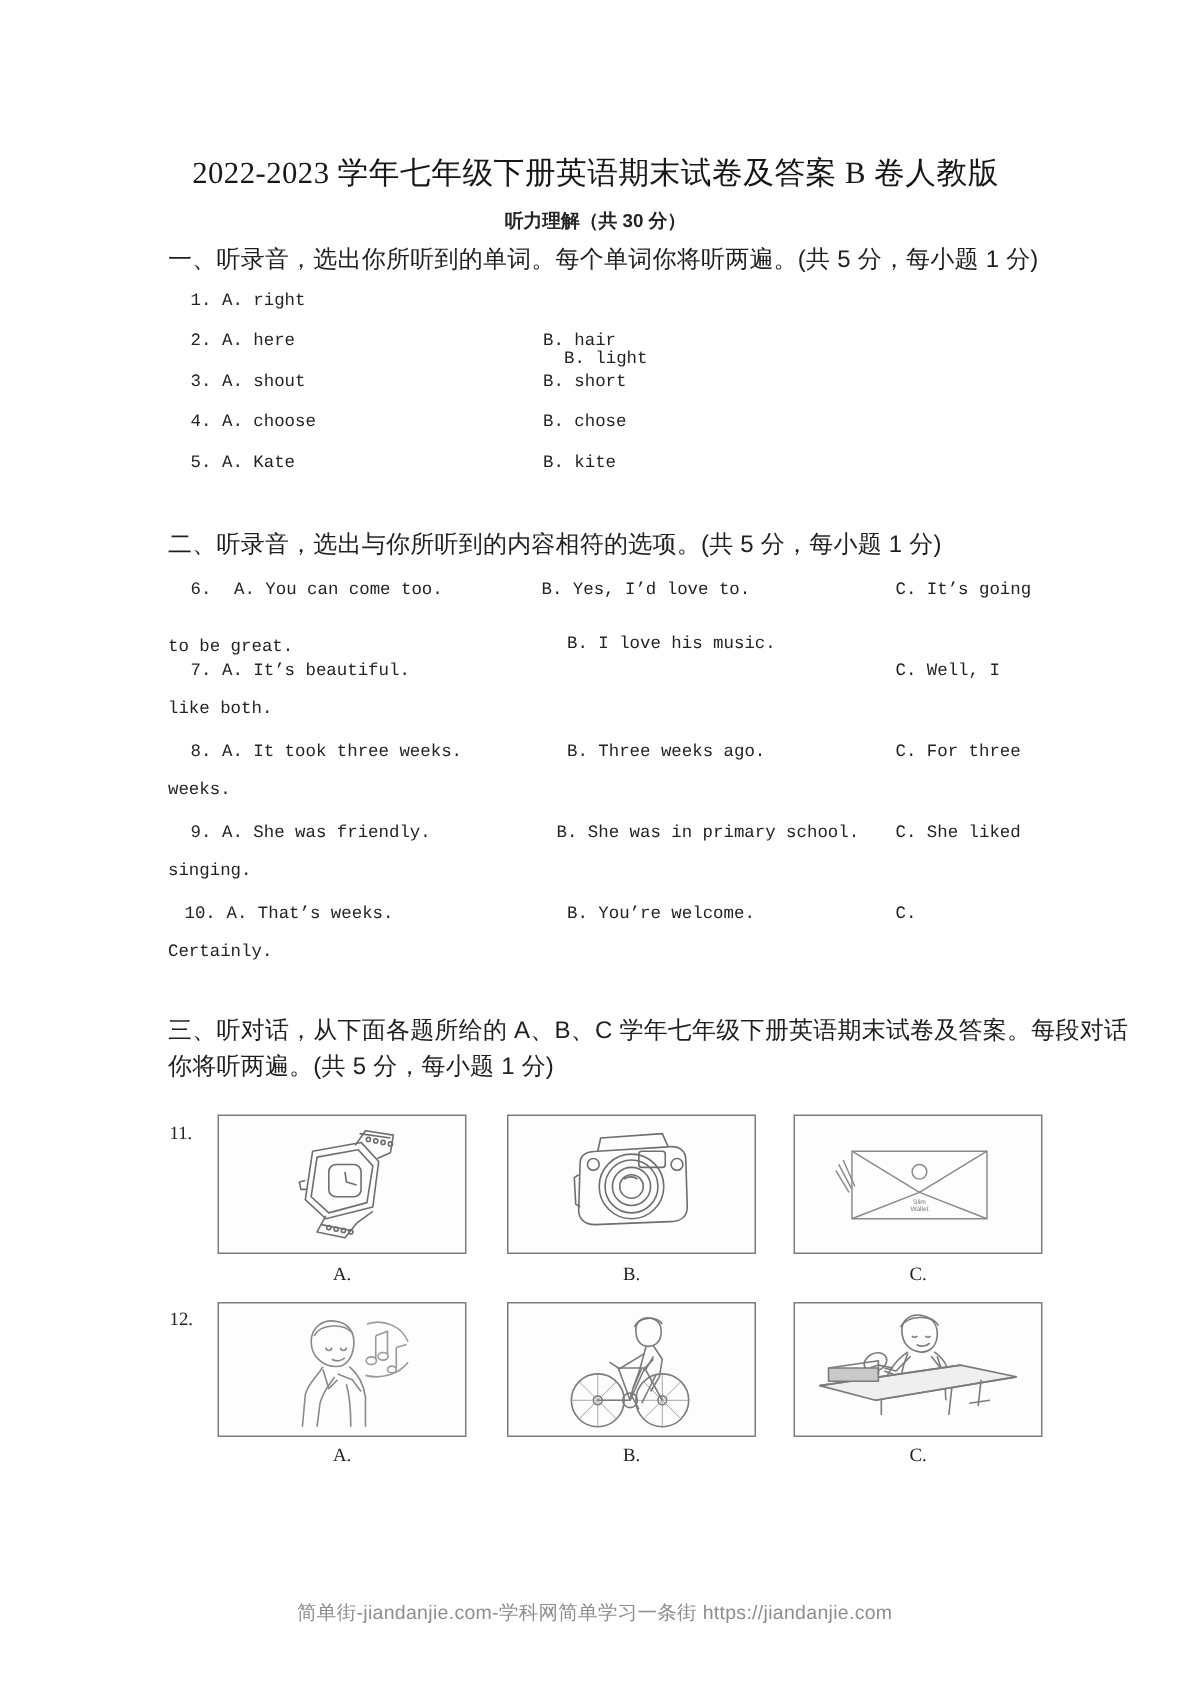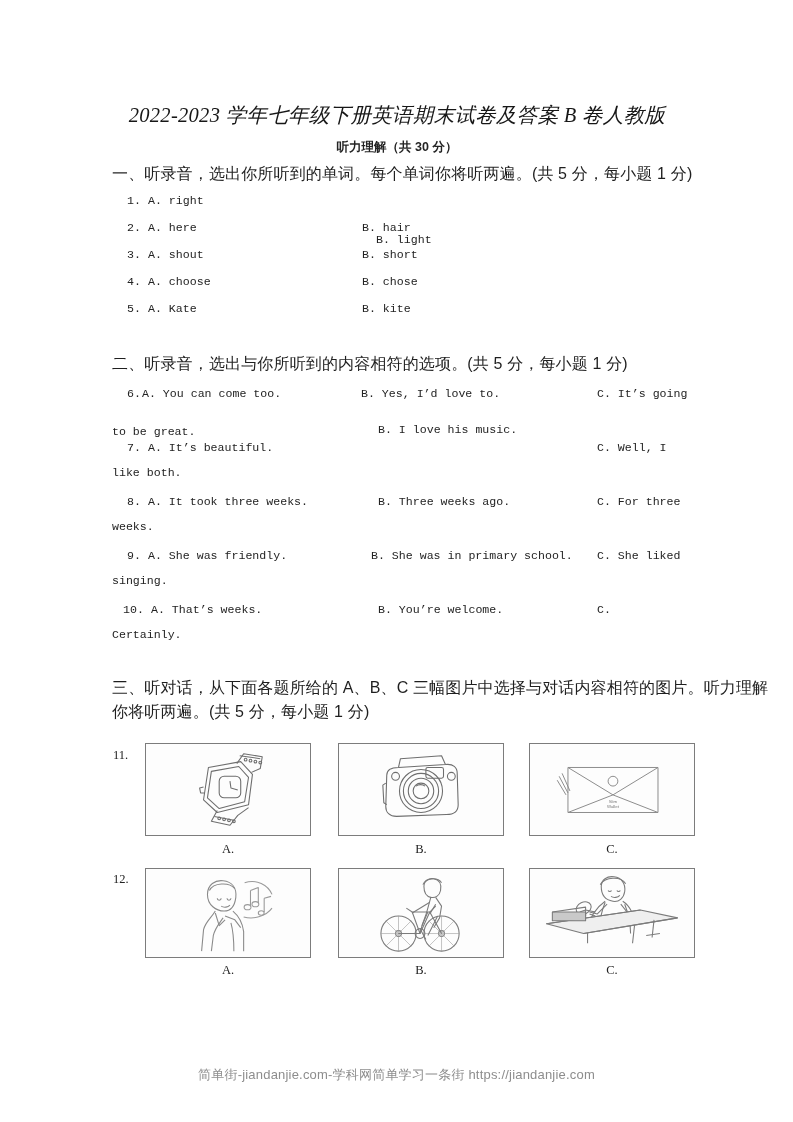--- a/index.html
+++ b/index.html
@@ -21,21 +21,20 @@
   .doc-title{
     position:absolute;
     left:112px; top:101px;
     width:570px;
     text-align:center;
     font-family:"Liberation Serif",serif;
     font-size:20.5px;
     letter-spacing:0.3px;
     color:#171717;
     white-space:nowrap;
-    font-style:italic;
   }
   .doc-subtitle{
     position:absolute;
     left:112px; top:139px;
     width:570px;
     text-align:center;
     font-family:"Liberation Sans",sans-serif;
     font-size:12.5px;
     font-weight:bold;
     color:#242424;
@@ -142,21 +141,21 @@
     <span class="num">5.</span>
   </div>
   <div class="qrow" style="left:148px;top:300px;">A. Kate</div>
   <div class="qrow" style="left:362px;top:300px;">B. kite</div>
 
   <div class="sec-head" style="left:112px;top:352px;">二、听录音，选出与你所听到的内容相符的选项。(共 5 分，每小题 1 分)</div>
 
   <div class="qrow" style="left:127px;top:385px;">
     <span class="num">6.</span>
   </div>
-  <div class="qrow" style="left:142px;top:385px;text-align:center;">A. You can come too.</div>
+  <div class="qrow" style="left:156px;top:385px;text-align:center;">A. You can come too.</div>
   <div class="qrow" style="left:361px;top:385px;">B. Yes, I’d love to.</div>
   <div class="qrow" style="left:597px;top:385px;">C. It’s going</div>
   <div class="wrapline" style="left:112px;top:388px;margin-top:37px;">to be great.</div>
 
   <div class="qrow" style="left:127px;top:439px;">
     <span class="num">7.</span>
   </div>
   <div class="qrow" style="left:148px;top:439px;">A. It’s beautiful.</div>
   <div class="qrow" style="left:378px;top:421px;">B. I love his music.</div>
   <div class="qrow" style="left:597px;top:439px;">C.  Well,  I</div>
@@ -179,21 +178,21 @@
   <div class="wrapline" style="left:112px;top:574px;">singing.</div>
 
   <div class="qrow" style="left:123px;top:601px;">
     <span class="num">10.</span>
   </div>
   <div class="qrow" style="left:151px;top:601px;">A. That’s weeks.</div>
   <div class="qrow" style="left:378px;top:601px;">B. You’re welcome.</div>
   <div class="qrow" style="left:597px;top:601px;">C.</div>
   <div class="wrapline" style="left:112px;top:628px;">Certainly.</div>
 
-  <div class="sec-head" style="left:112px;top:676px;">三、听对话，从下面各题所给的 A、B、C 三幅图片中选择与对话内容相符的图片。听力理解</div>
+  <div class="sec-head" style="left:112px;top:676px;">三、听对话，从下面各题所给的 A、B、C 学年七年级下册英语期末试卷及答案。每段对话</div>
   <div class="sec-head" style="left:112px;top:700px;">你将听两遍。(共 5 分，每小题 1 分)</div>
 
   <div class="pic-label" style="left:113px;top:748px;">11.</div>
 
   <div class="frame" style="left:145px;top:743px;width:166px;height:93px;">
     <svg viewBox="0 0 166 93">
       <g fill="none" stroke="#6e6e6e" stroke-width="1.1" stroke-linejoin="round">
         <path d="M63 24 L96 18 L108 31 L104 62 L72 70 L58 57 Z"></path>
         <path d="M66 28 L94 23 L104 34 L100 59 L74 66 L62 55 Z"></path>
         <rect x="74" y="33" width="22" height="22" rx="5"></rect>

